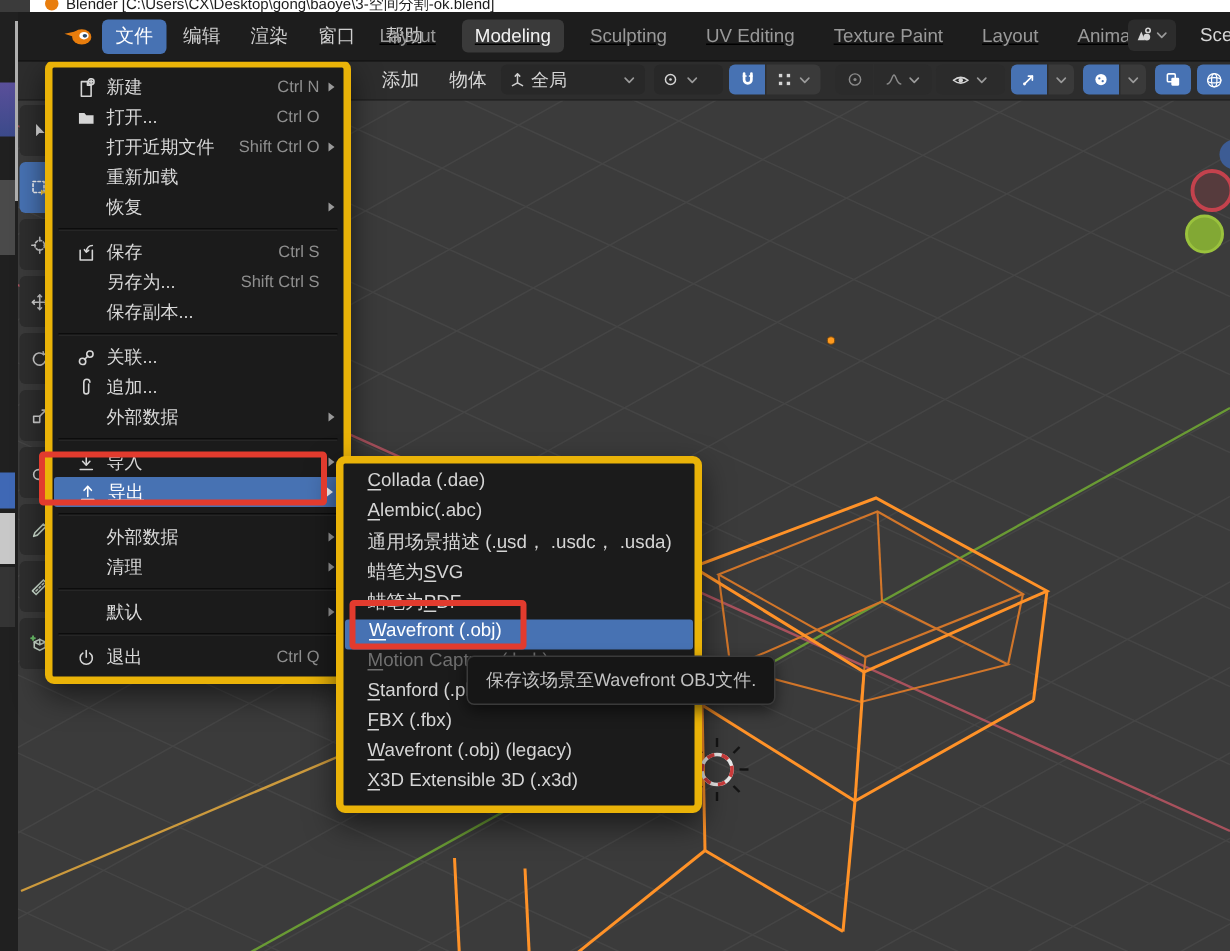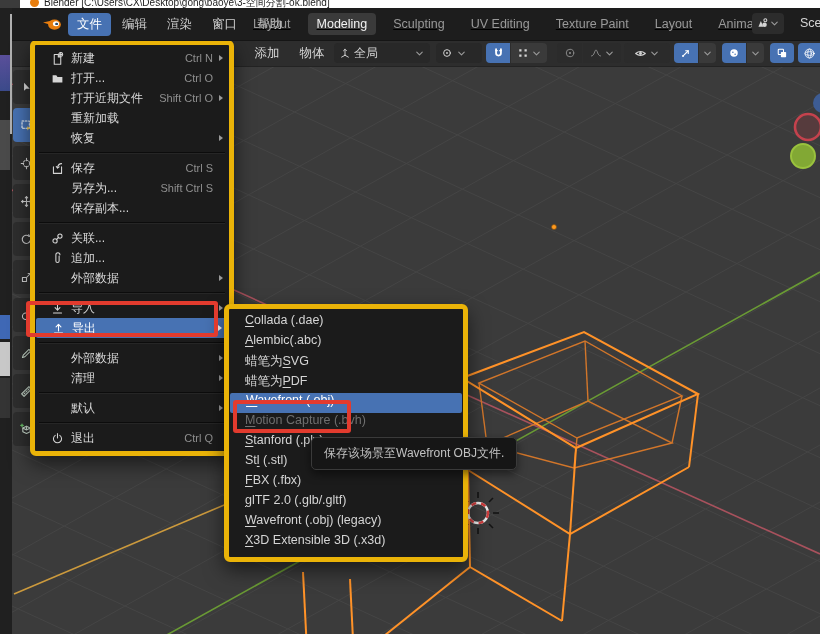--- a/index.html
+++ b/index.html
@@ -656,42 +656,39 @@
     </div>
 
   <div class="abs menupanel submenu" id="submenu">
       <div class="ex-row">
         <span><span class="u">C</span>ollada (.dae)</span>
       </div>
       <div class="ex-row">
         <span><span class="u">A</span>lembic(.abc)</span>
       </div>
       <div class="ex-row">
+        <span>通用场景描述 (.<span class="u">u</span>sd， .usdc， .usda)</span>
+      </div>
+      <div class="ex-row">
         <span>蜡笔为<span class="u">S</span>VG</span>
       </div>
       <div class="ex-row">
         <span>蜡笔为<span class="u">P</span>DF</span>
       </div>
       <div class="ex-row active">
         <span><span class="u">W</span>avefront (.obj)</span>
       </div>
       <div class="ex-row dimmed">
         <span><span class="u">M</span>otion Capture (.bvh)</span>
       </div>
       <div class="ex-row">
         <span><span class="u">S</span>tanford (.ply)</span>
       </div>
       <div class="ex-row">
-        <span>St<span class="u">l</span> (.stl)</span>
-      </div>
-      <div class="ex-row">
         <span><span class="u">F</span>BX (.fbx)</span>
-      </div>
-      <div class="ex-row">
-        <span><span class="u">g</span>lTF 2.0 (.glb/.gltf)</span>
       </div>
       <div class="ex-row">
         <span><span class="u">W</span>avefront (.obj) (legacy)</span>
       </div>
       <div class="ex-row">
         <span><span class="u">X</span>3D Extensible 3D (.x3d)</span>
       </div>
     </div>
 
   <div class="abs tooltip">

